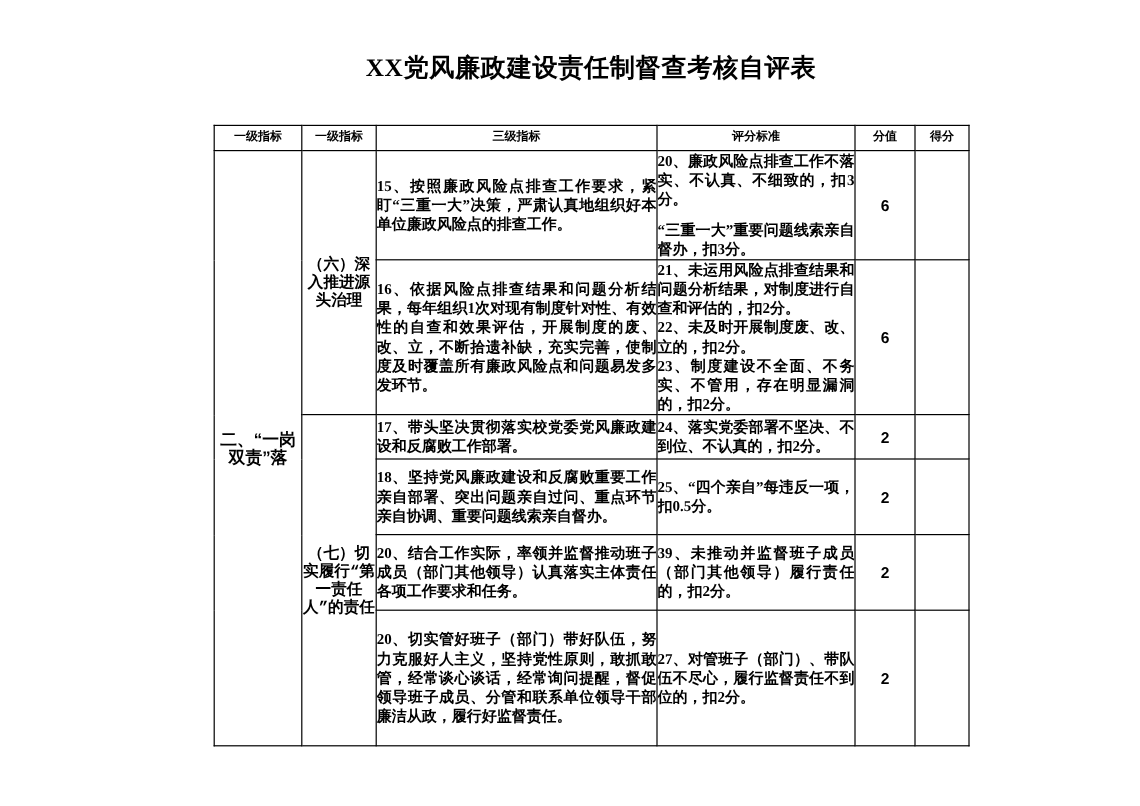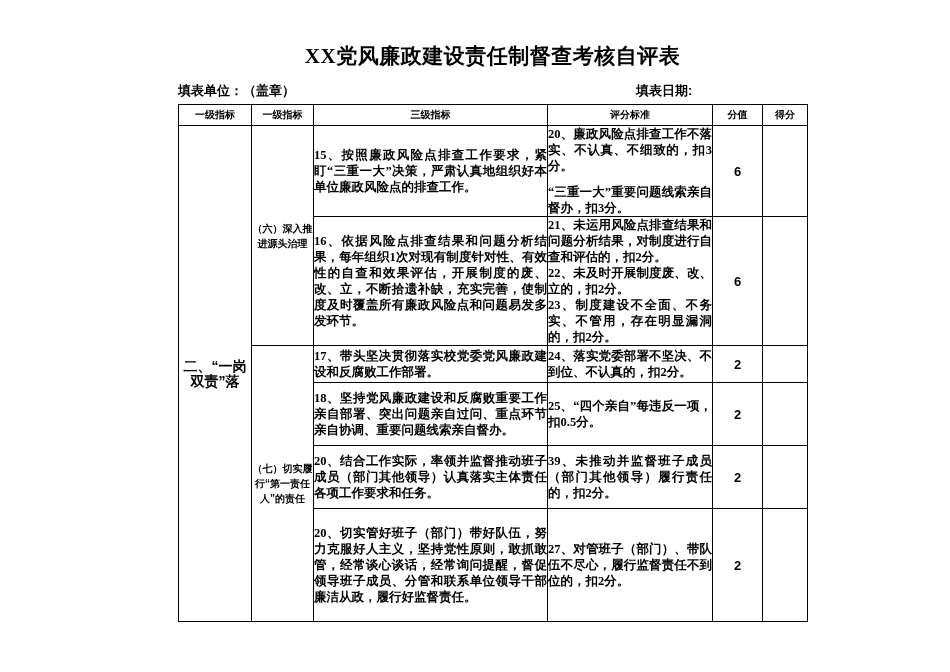--- a/index.html
+++ b/index.html
@@ -83,23 +83,23 @@
     text-align: center;
     font-size: 14px;
     font-weight: bold;
     font-family: "Liberation Sans", "DejaVu Sans", sans-serif;
     line-height: 15px;
     vertical-align: bottom;
     padding-bottom: 2px;
   }
   td.idx2 {
     text-align: center;
-    font-size: 10px;
-    font-weight: bold;
-    font-family: Liberation Sans, sans-serif;
+    font-size: 13px;
+    font-weight: bold;
+    font-family: Liberation Mono, monospace;
     line-height: 15px;
     vertical-align: middle;
     padding: 0 2px;
   }
   td.idx3, td.crit {
     font-size: 12.5px;
     line-height: 16px;
     text-align: justify;
     text-justify: inter-ideograph;
     vertical-align: middle;
@@ -133,24 +133,20 @@
     white-space: nowrap;
   }
 </style>
 </head>
 <body>
 
 <div class="page">
 
   <div class="doc-title">XX党风廉政建设责任制督查考核自评表</div>
 
-  <div class="meta-row">
-    <span class="meta-left">填表单位：（盖章）</span>
-    <span class="meta-right">填表日期:</span>
-  </div>
 
   <table class="grid">
     <colgroup>
       <col style="width:73px">
       <col style="width:62px">
       <col style="width:234px">
       <col style="width:165px">
       <col style="width:50px">
       <col style="width:45px">
     </colgroup>

